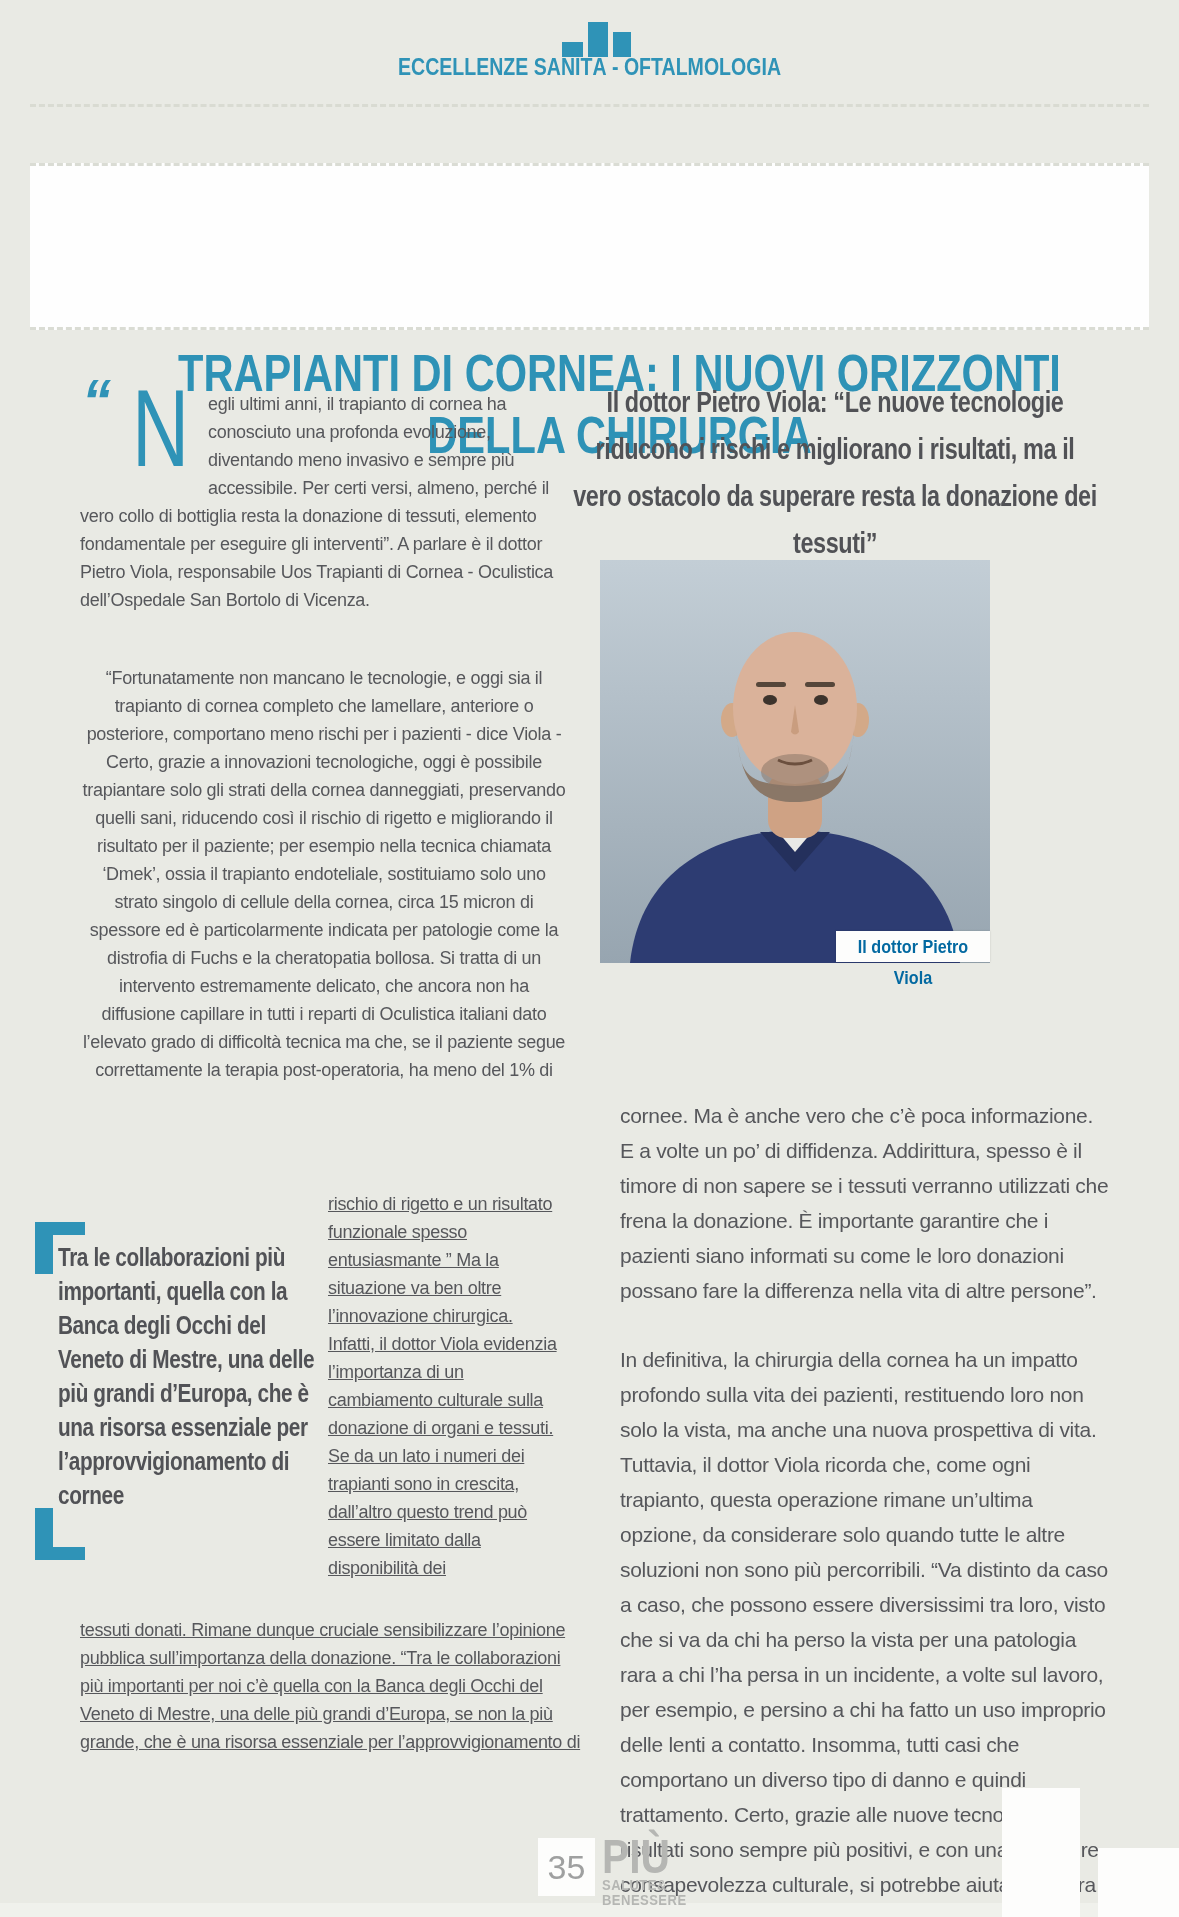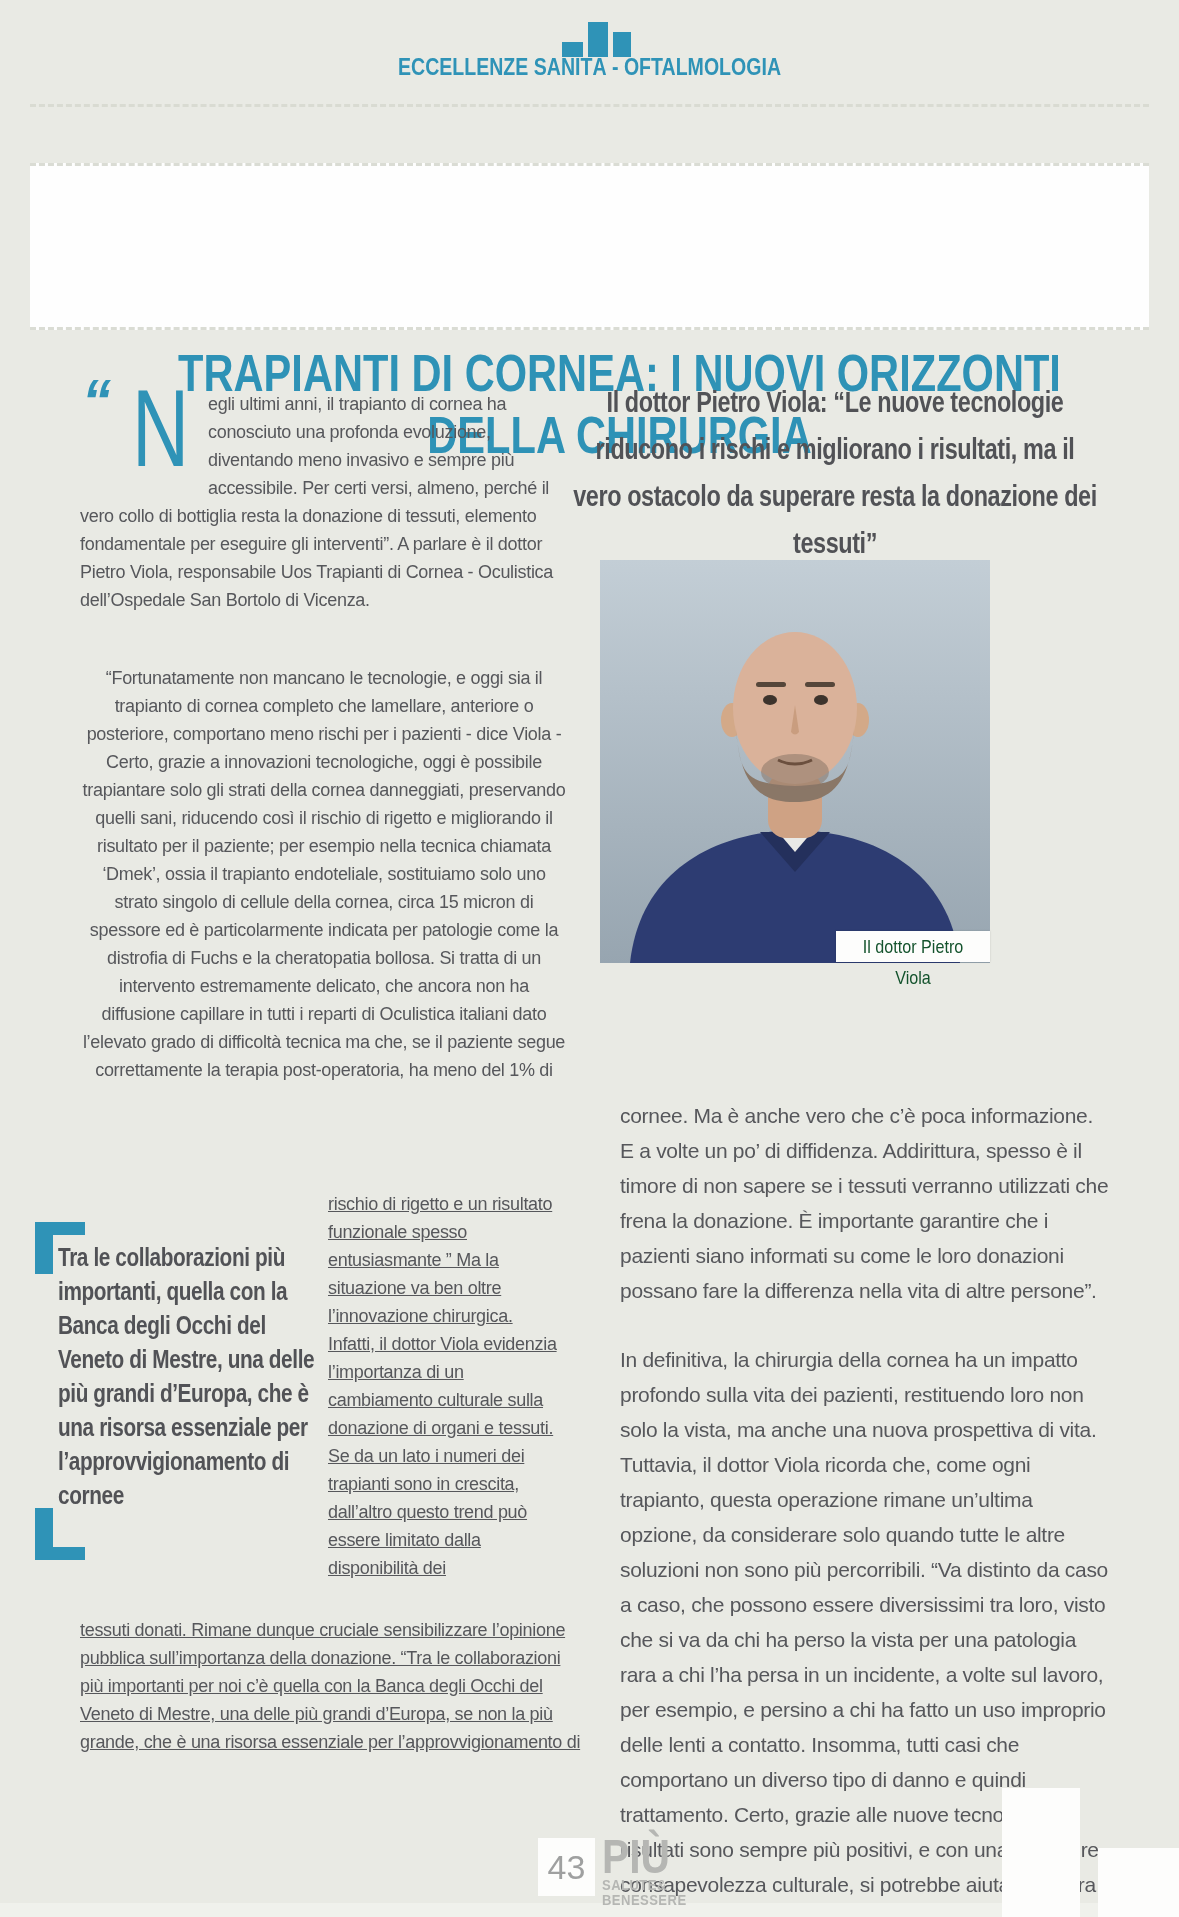--- a/index.html
+++ b/index.html
@@ -94,21 +94,21 @@
   }
   
   .photo{
     position:absolute;left:600px;top:560px;width:390px;height:403px;
     background:#b6c2cb;overflow:hidden;
   }
   .photo svg{display:block;}
   .caption{
     position:absolute;left:836px;top:931px;width:154px;height:31px;
     background:#fdfdfc;box-shadow:0 0 2px rgba(0,0,0,.15);
-    color:#14532d;font-size:19px;font-weight:normal;line-height:31px;
+    color:#0369a1;font-size:19px;font-weight:bold;line-height:31px;
     text-align:center;
     transform-origin:50% 50%;
   }
   .caption span{display:inline-block;transform:scaleX(.85);}
   
   .bottom-band{position:absolute;left:0;top:1903px;width:1179px;height:14px;background:#f0f1ec;}
   .pageno-box{
     position:absolute;left:538px;top:1838px;width:57px;height:58px;
     background:#fdfdfc;color:#9fa0a0;font-size:34px;line-height:58px;
     text-align:center;
@@ -206,21 +206,21 @@
 
   <div class="bt p3">tessuti donati. Rimane dunque cruciale sensibilizzare l’opinione pubblica sull’importanza della donazione. “Tra le collaborazioni più importanti per noi c’è quella con la Banca degli Occhi del Veneto di Mestre, una delle più grandi d’Europa, se non la più grande, che è una risorsa essenziale per l’approvvigionamento di</div>
 
   <div class="bt-right rp1">cornee. Ma è anche vero che c’è poca informazione. E a volte un po’ di diffidenza. Addirittura, spesso è il timore di non sapere se i tessuti verranno utilizzati che frena la donazione. È importante garantire che i pazienti siano informati su come le loro donazioni possano fare la differenza nella vita di altre persone”.</div>
   <div class="bt-right rp2">
     <span>In definitiva, la chirurgia della cornea ha un impatto profondo sulla vita dei pazienti, restituendo loro non solo la vista, ma anche una nuova prospettiva di vita. Tuttavia, il dottor Viola ricorda che, come ogni trapianto, questa operazione rimane un’ultima opzione, da considerare solo quando tutte le altre soluzioni non sono più percorribili. “Va distinto da caso a caso, che possono essere diversissimi tra loro, visto che si va da chi ha perso la vista per una patologia rara a chi l’ha persa in un incidente, a volte sul lavoro, per esempio, e persino a chi ha fatto un uso improprio delle lenti a contatto. Insomma, tutti casi che comportano un diverso tipo di danno e quindi trattamento. Certo, grazie alle nuove tecnologie i risultati sono sempre più positivi, e con una maggiore consapevolezza culturale, si potrebbe aiutare ancora più persone a ricevere il dono della vista”.</span>
     <span class="end-sq">■</span>
   </div>
 
   <div class="bottom-band"></div>
-  <div class="pageno-box">43</div>
+  <div class="pageno-box">35</div>
   <div class="logo">
     <span class="logo-top">PIÙ</span>
     <span class="logo-sub">SALUTE&amp;</span>
     <span class="logo-sub">BENESSERE</span>
   </div>
   <div class="white-block wb1"></div>
   <div class="white-block wb2"></div>
 
 </div>
 

